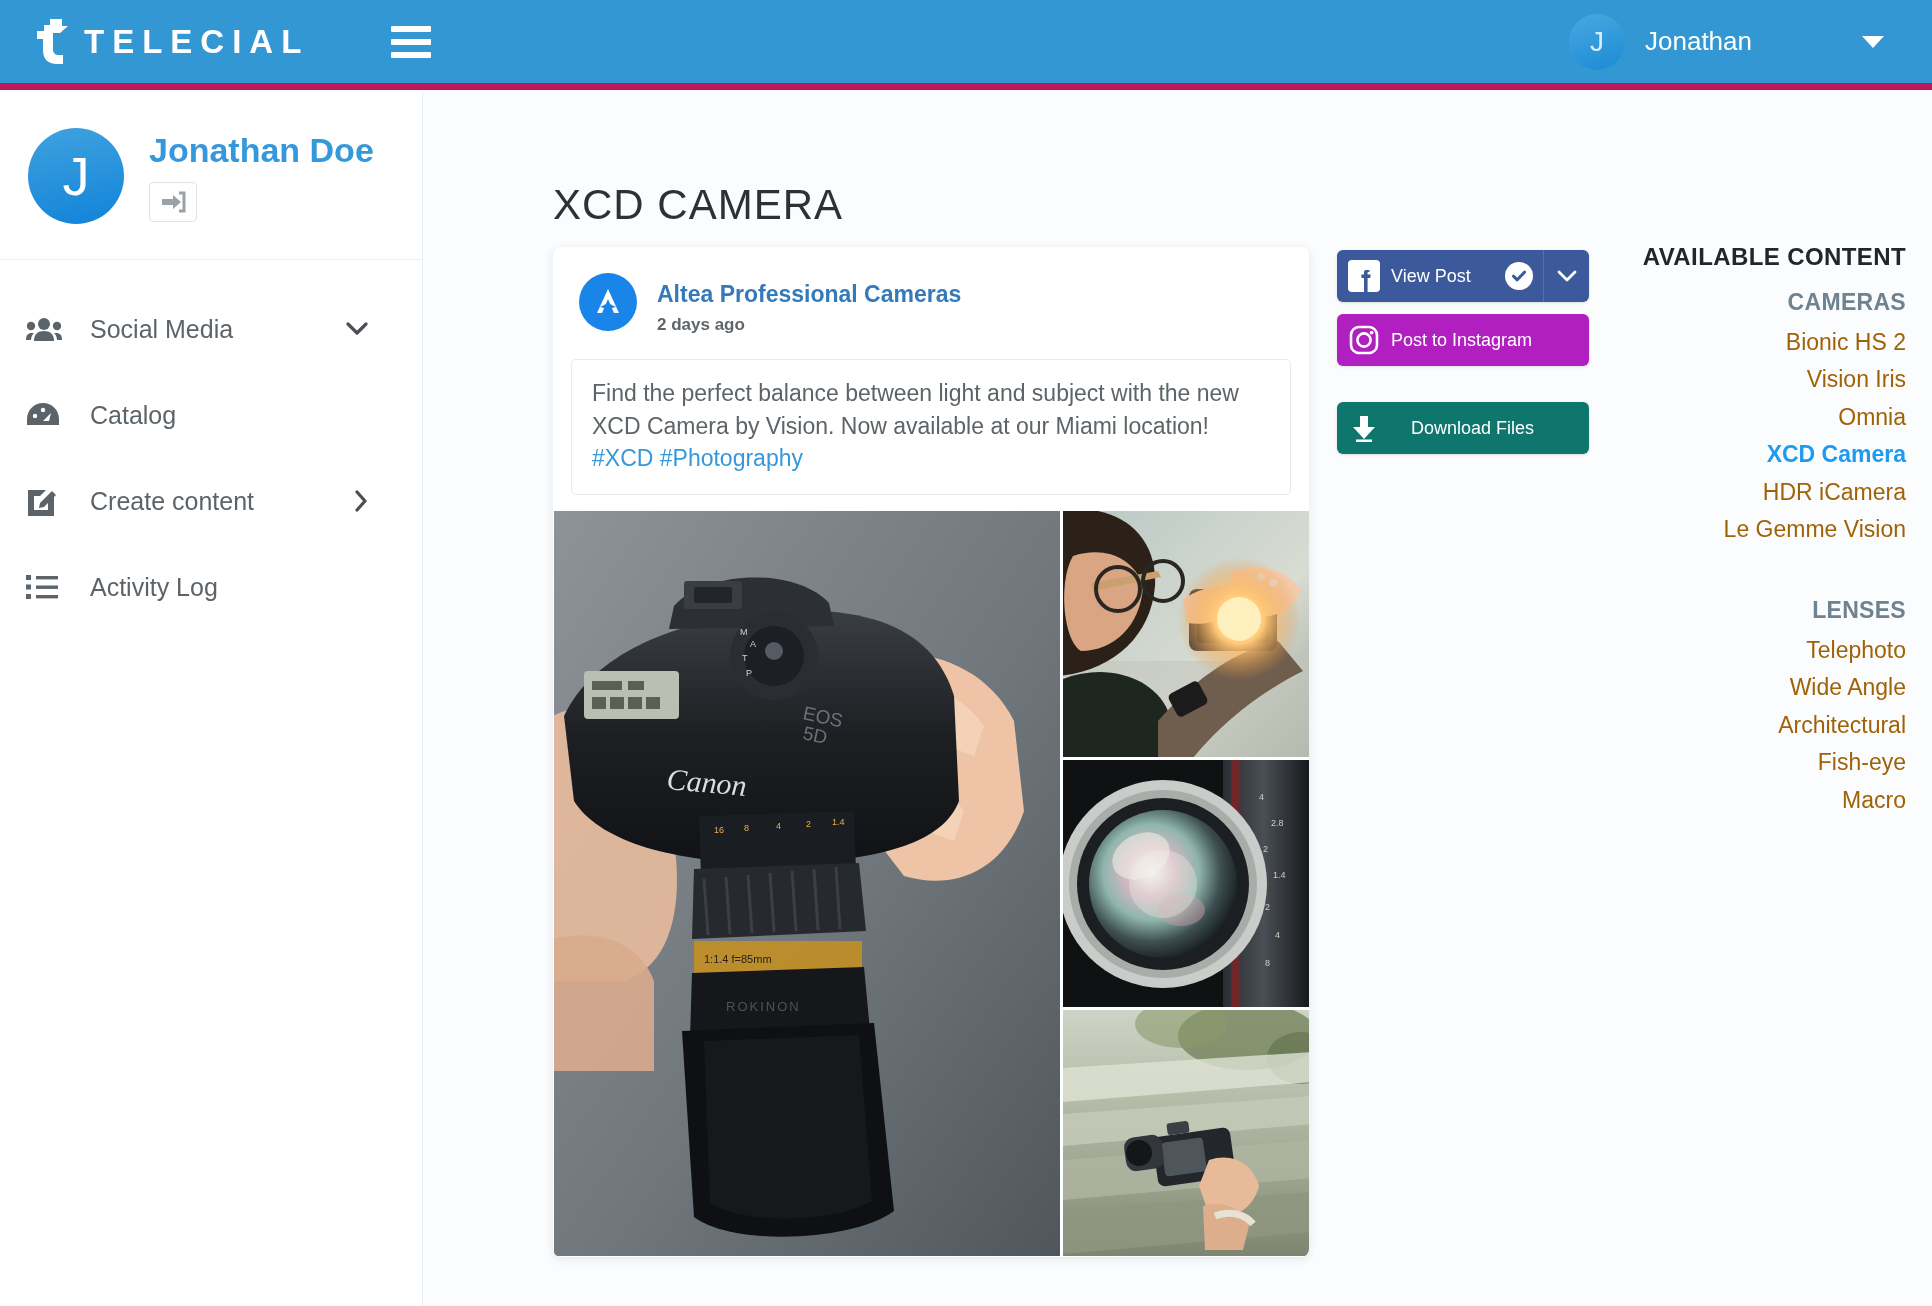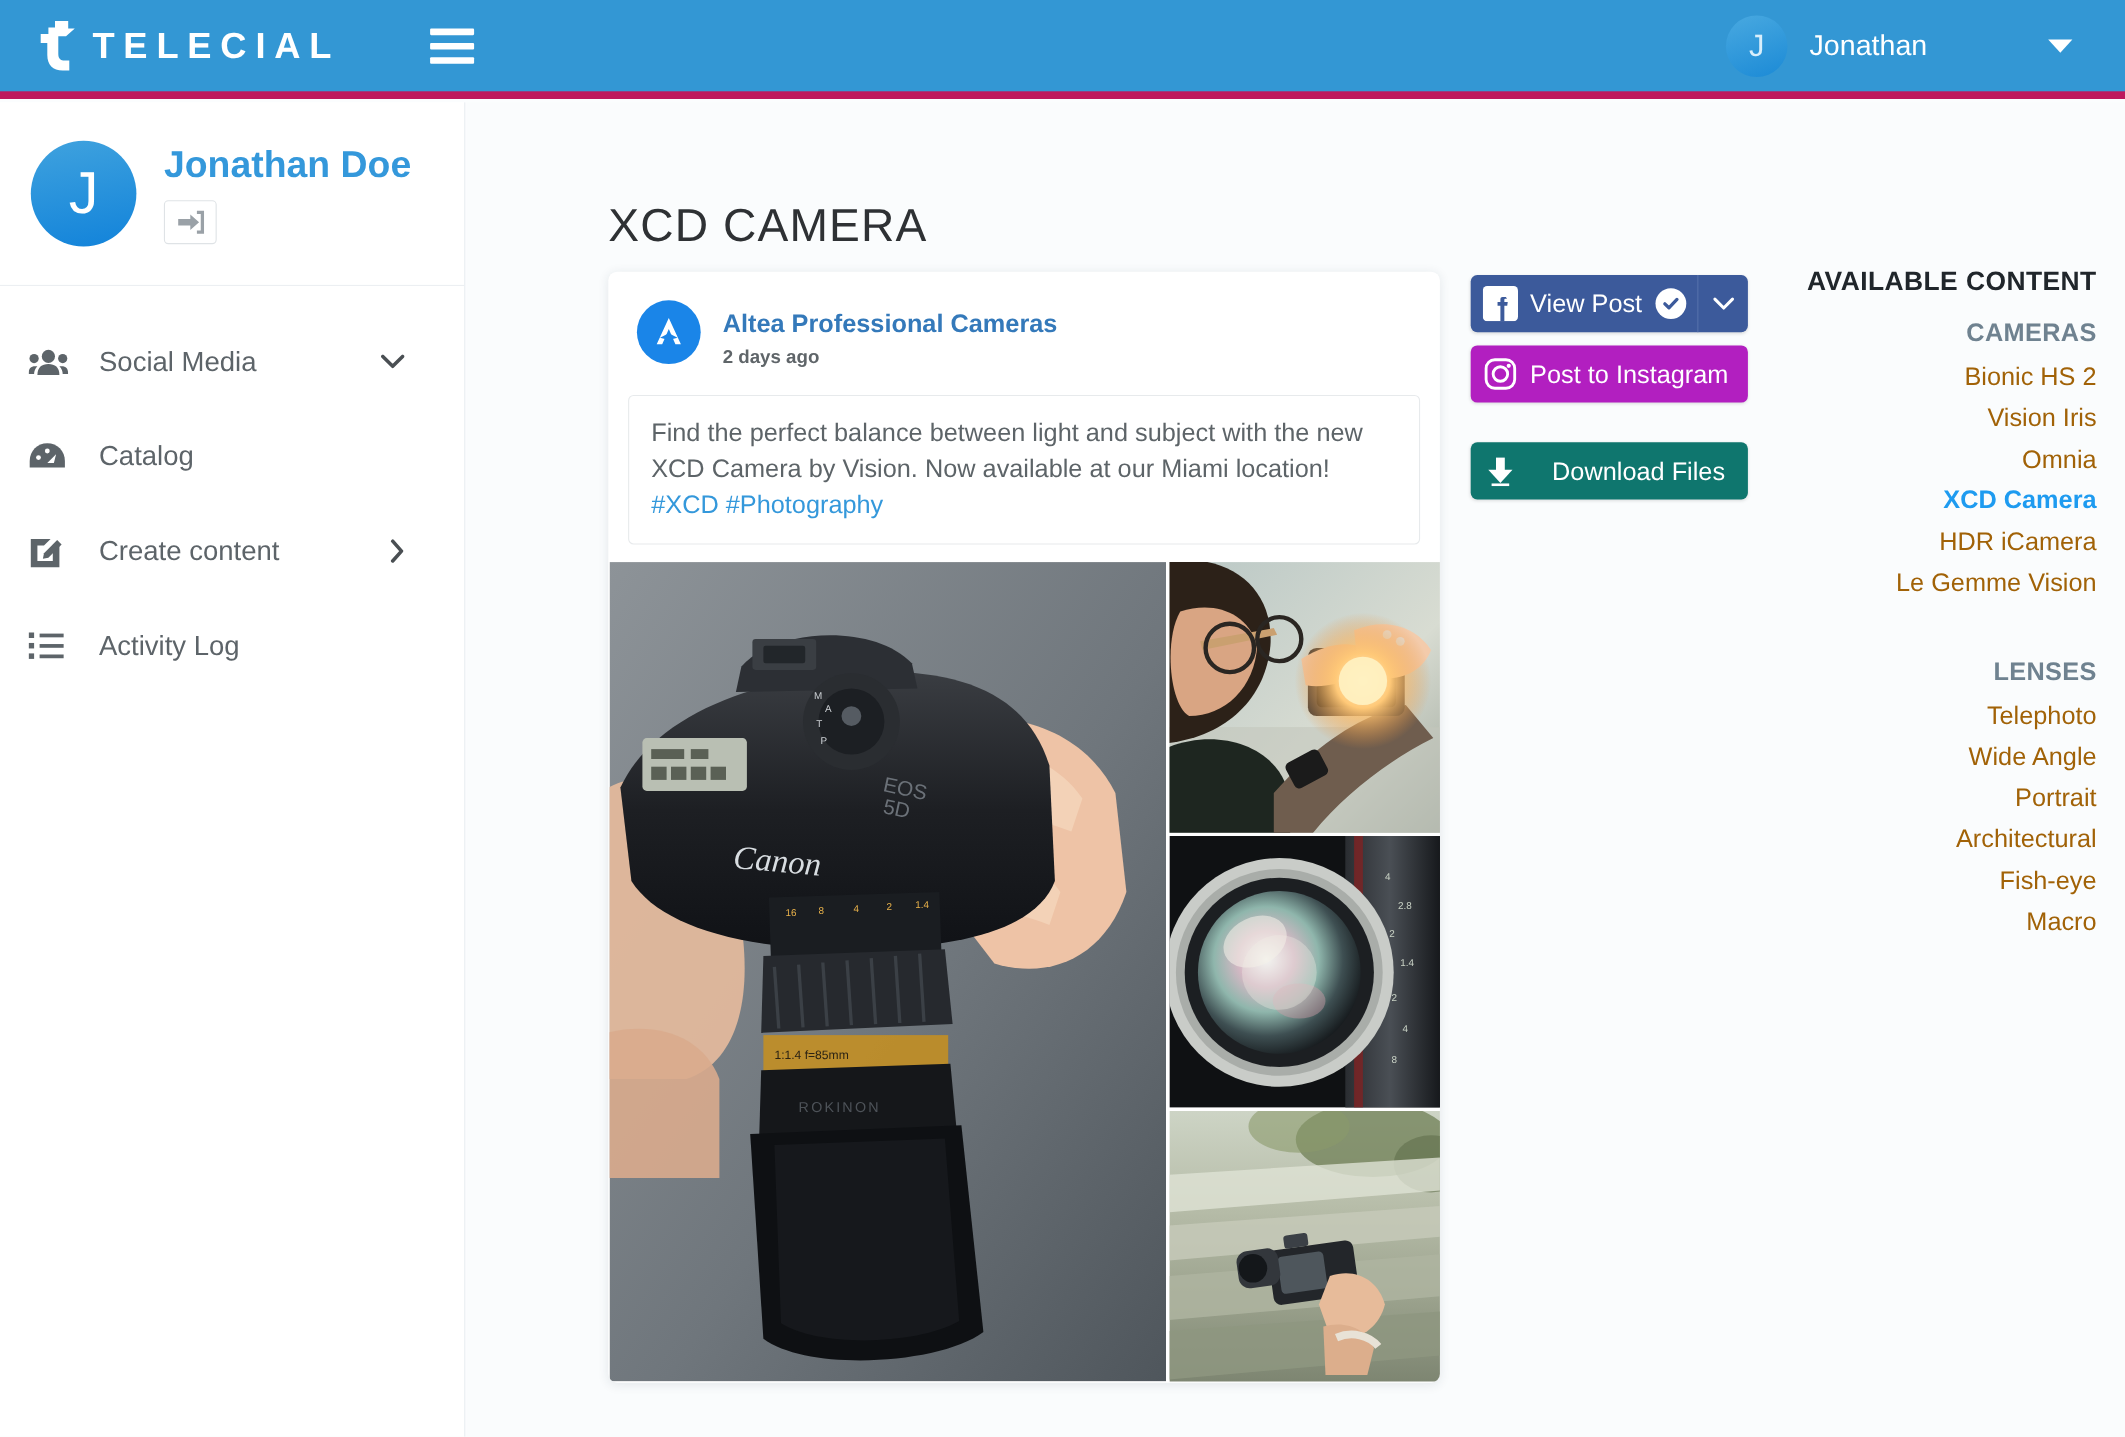--- a/index.html
+++ b/index.html
@@ -123,21 +123,21 @@
     display: flex; gap: 3px; padding: 0 1px 1px 1px;
   }
   .gal-main { width: 506px; height: 745px; flex: 0 0 506px; position: relative; overflow:hidden;}
   .gal-side { display: flex; flex-direction: column; gap: 3px; flex: 1 1 auto; }
   .gal-side > div { height: 246.3px; position: relative; overflow: hidden; }
 
   
   .actions { position: absolute; left: 913px; top: 157px; width: 252px; }
   .btn {
     display: flex; align-items: center; height: 52px; border-radius: 6px;
-    color: #ffffff; font-size: 23px; cursor: pointer; position: relative;
+    color: #ffffff; font-size: 18px; cursor: pointer; position: relative;
     box-shadow: 0 1px 3px rgba(0,0,0,0.12);
   }
   .btn-fb { background: #3c5a9b; }
   .btn-ig { background: #b21fc0; margin-top: 12px; }
   .btn-dl { background: #0f766e; margin-top: 36px; gap: 20px; }
   .btn-ico { width: 54px; flex: 0 0 54px; display: flex; align-items: center; justify-content: center; }
   .fb-check {
     width: 28px; height: 28px; border-radius: 50%; background: #fff;
     display: flex; align-items: center; justify-content: center;
     color: #3c5a9b; font-size: 18px; font-weight: 700;
@@ -572,20 +572,19 @@
       <div class="rp-item">HDR iCamera</div>
       <div class="rp-item">Le Gemme Vision</div>
     </div>
 
     <div class="rp-gap"></div>
 
     <div class="rp-group">
       <div class="rp-group-title">LENSES</div>
       <div class="rp-item">Telephoto</div>
       <div class="rp-item">Wide Angle</div>
-      <div class="rp-item">Portrait</div>
       <div class="rp-item">Architectural</div>
       <div class="rp-item">Fish-eye</div>
       <div class="rp-item">Macro</div>
     </div>
   </div>
 
 </div>
 
 </body></html>

